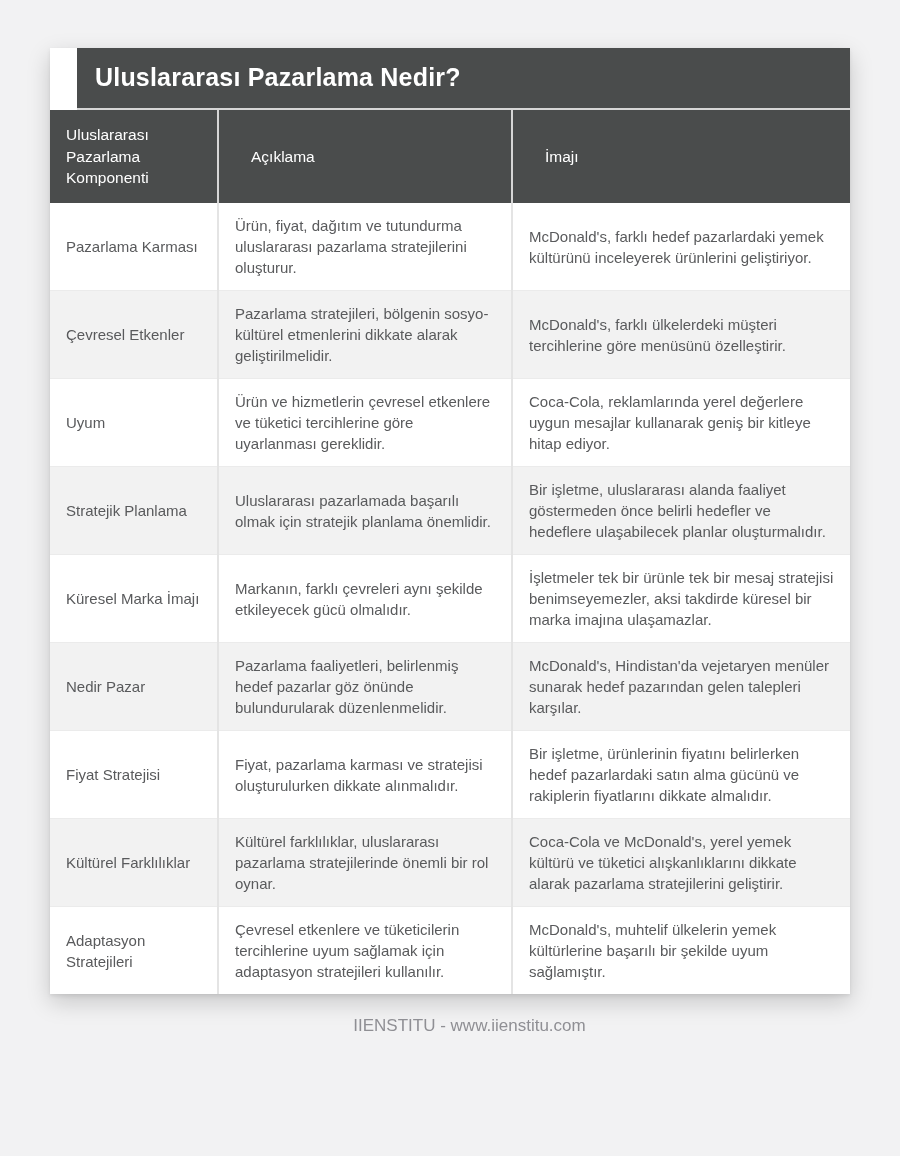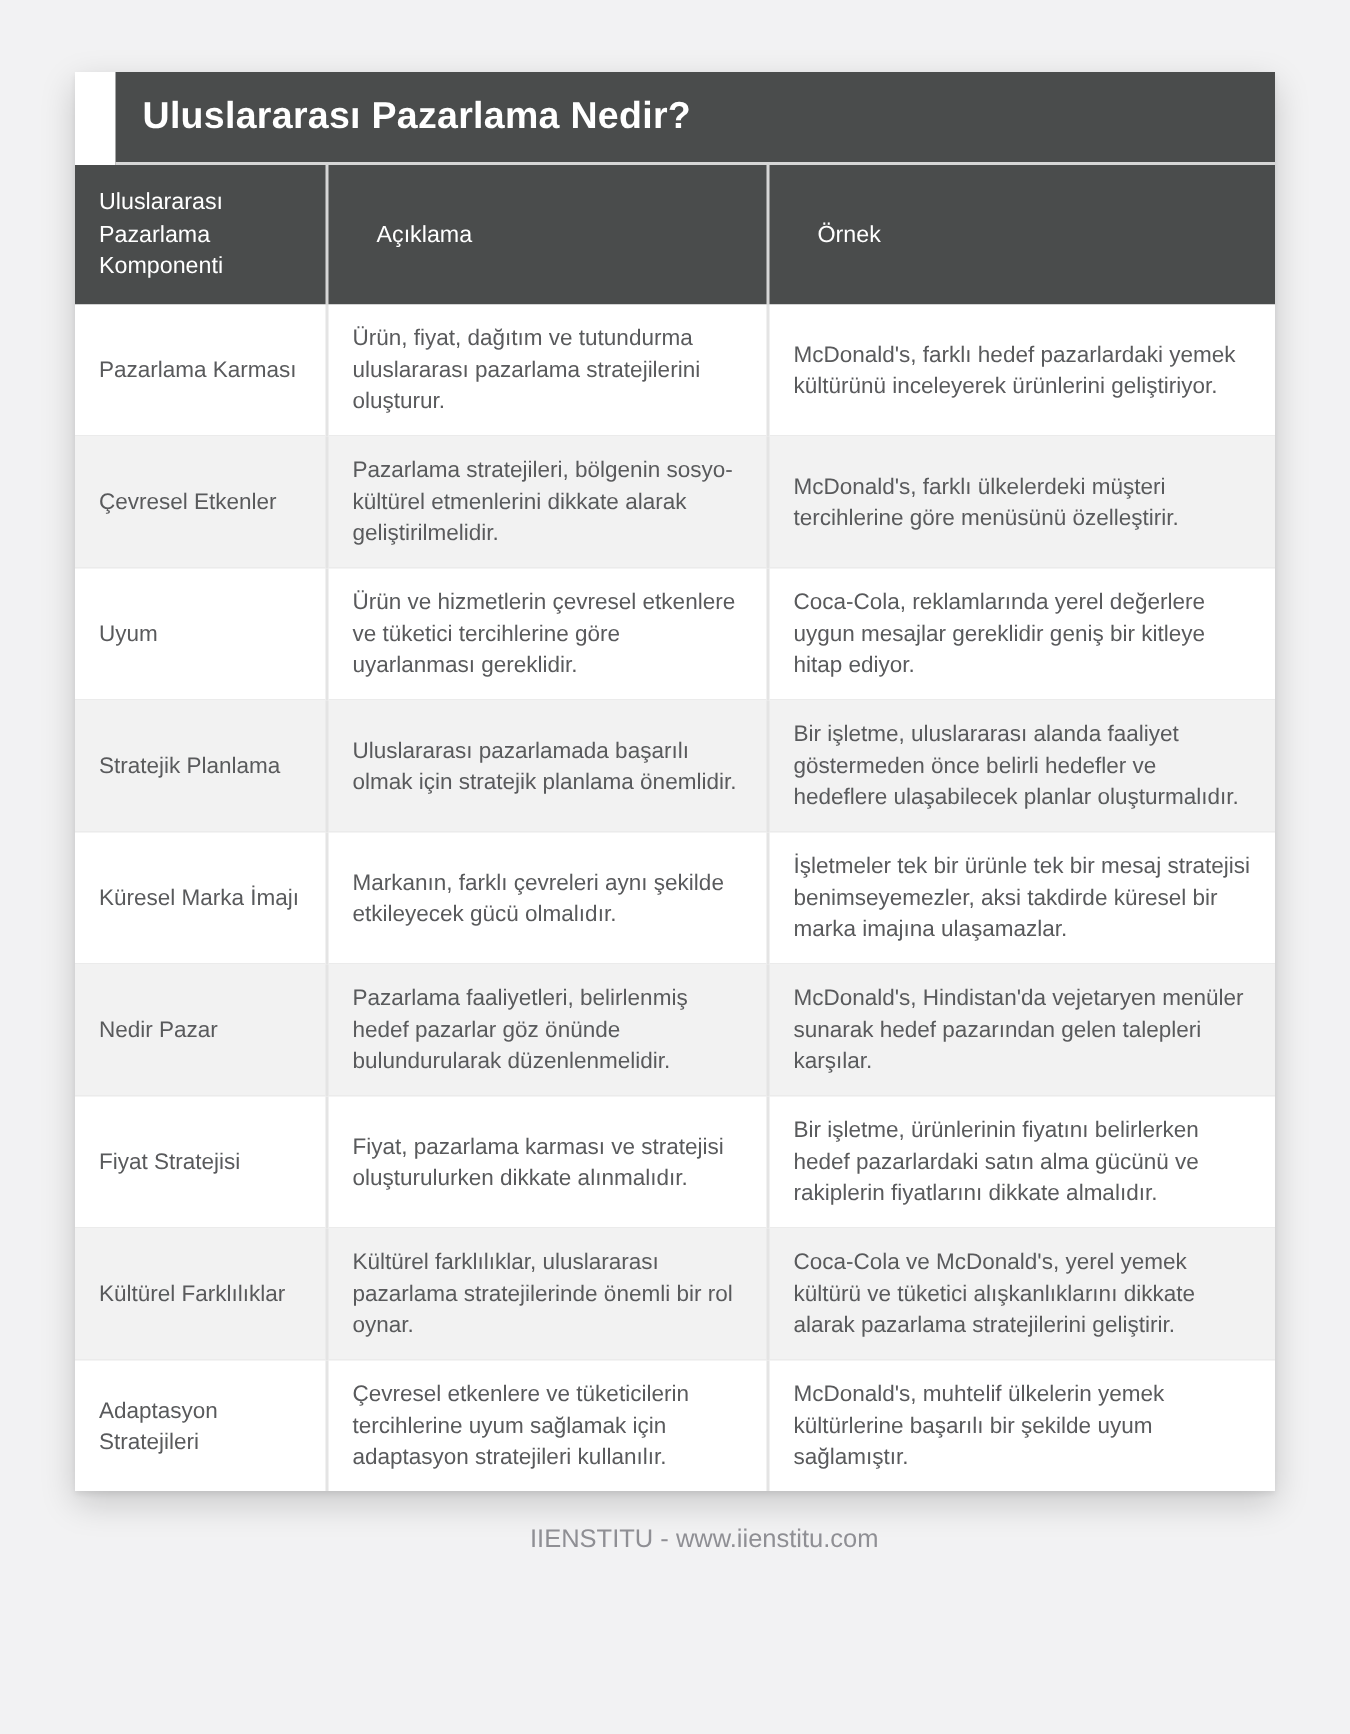--- a/index.html
+++ b/index.html
@@ -86,38 +86,38 @@
   <table class="data-table">
     <colgroup>
       <col class="c1">
         <col class="c2">
         <col class="c3">
     </colgroup>
     <thead>
       <tr>
         <th>Uluslararası Pazarlama Komponenti</th>
         <th>Açıklama</th>
-        <th>Örnek</th>
+        <th>İmajı</th>
       </tr>
     </thead>
     <tbody>
         <tr>
           <td>Pazarlama Karması</td>
           <td>Ürün, fiyat, dağıtım ve tutundurma uluslararası pazarlama stratejilerini oluşturur.</td>
           <td>McDonald's, farklı hedef pazarlardaki yemek kültürünü inceleyerek ürünlerini geliştiriyor.</td>
         </tr>
         <tr>
           <td>Çevresel Etkenler</td>
           <td>Pazarlama stratejileri, bölgenin sosyo-kültürel etmenlerini dikkate alarak geliştirilmelidir.</td>
           <td>McDonald's, farklı ülkelerdeki müşteri tercihlerine göre menüsünü özelleştirir.</td>
         </tr>
         <tr>
           <td>Uyum</td>
           <td>Ürün ve hizmetlerin çevresel etkenlere ve tüketici tercihlerine göre uyarlanması gereklidir.</td>
-          <td>Coca-Cola, reklamlarında yerel değerlere uygun mesajlar gereklidir geniş bir kitleye hitap ediyor.</td>
+          <td>Coca-Cola, reklamlarında yerel değerlere uygun mesajlar kullanarak geniş bir kitleye hitap ediyor.</td>
         </tr>
         <tr>
           <td>Stratejik Planlama</td>
           <td>Uluslararası pazarlamada başarılı olmak için stratejik planlama önemlidir.</td>
           <td>Bir işletme, uluslararası alanda faaliyet göstermeden önce belirli hedefler ve hedeflere ulaşabilecek planlar oluşturmalıdır.</td>
         </tr>
         <tr>
           <td>Küresel Marka İmajı</td>
           <td>Markanın, farklı çevreleri aynı şekilde etkileyecek gücü olmalıdır.</td>
           <td>İşletmeler tek bir ürünle tek bir mesaj stratejisi benimseyemezler, aksi takdirde küresel bir marka imajına ulaşamazlar.</td>

